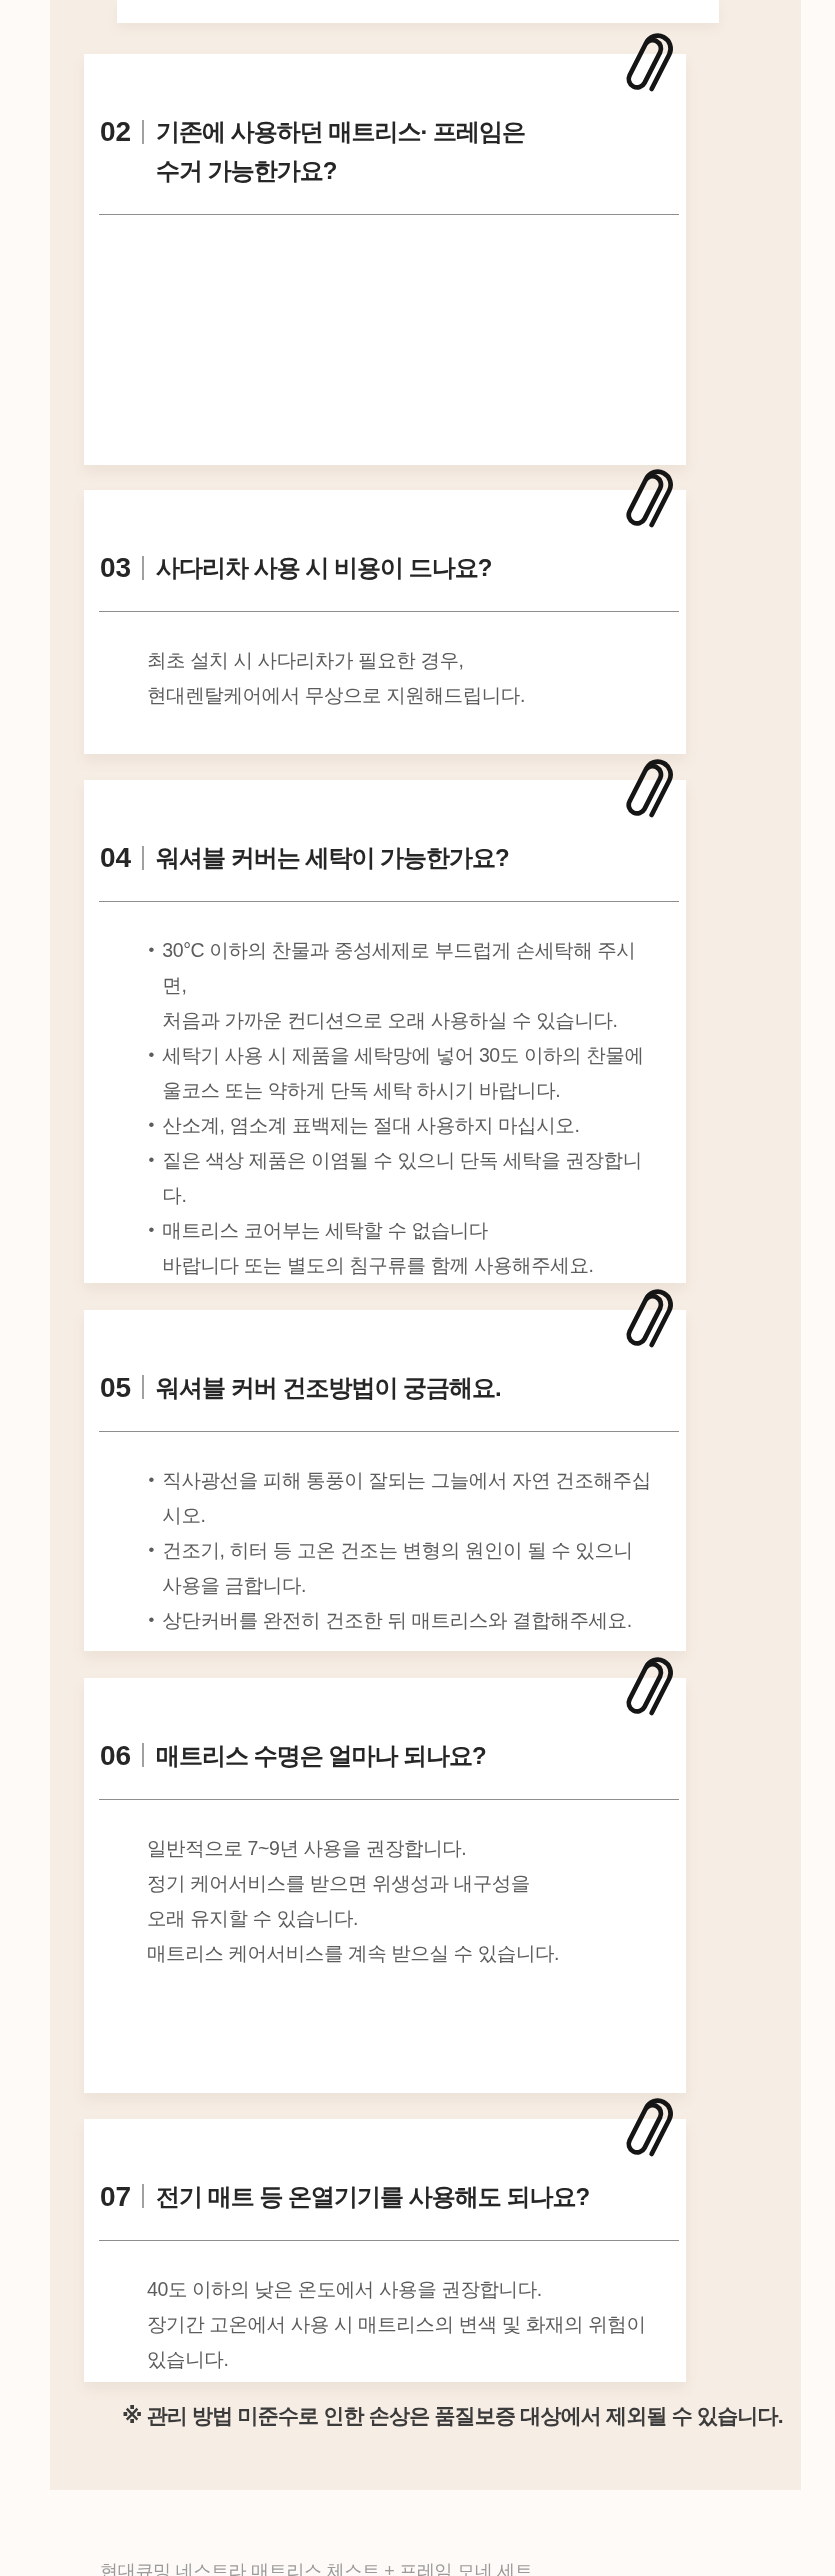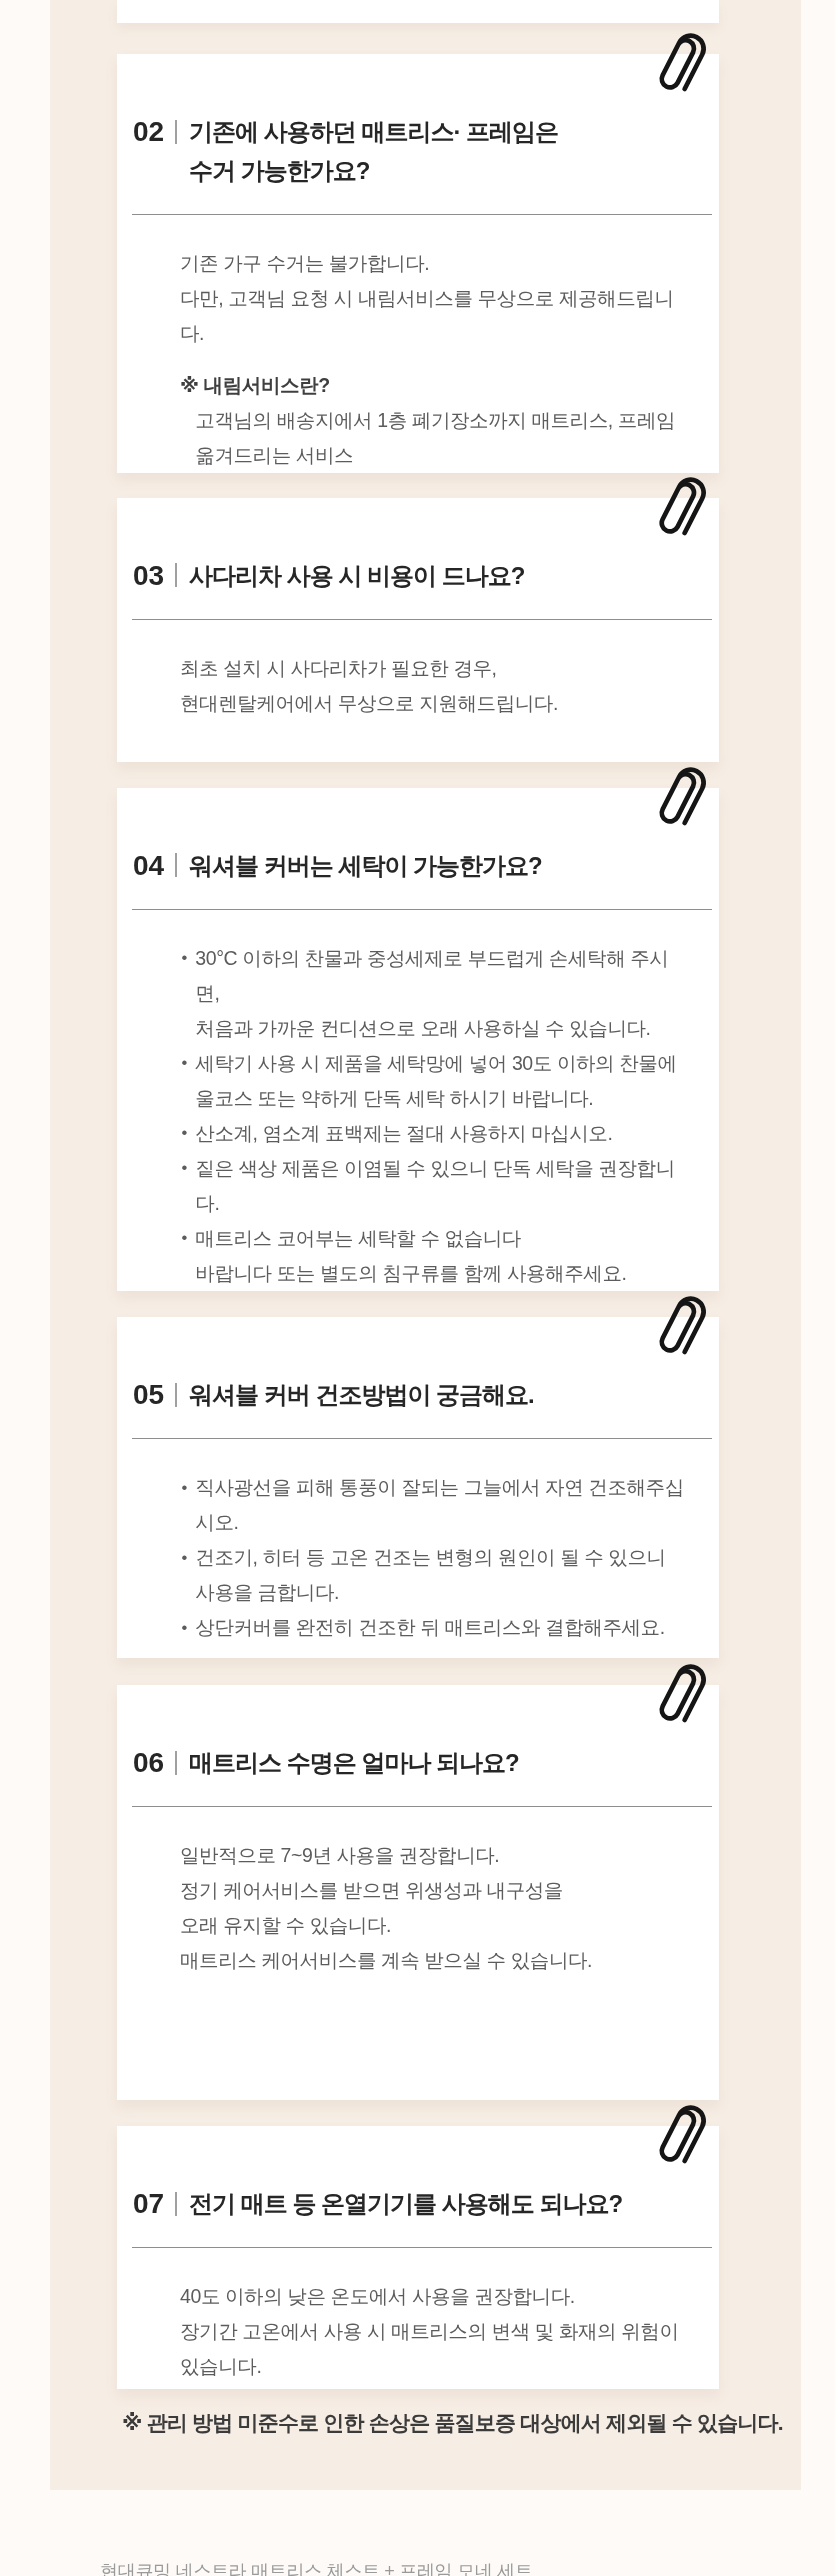--- a/index.html
+++ b/index.html
@@ -21,21 +21,21 @@
   }
   .partial-card {
     margin-left: 67px;
     width: 602px;
     height: 23px;
     background: var(--card_bg, #fff);
     box-shadow: 0 5.6px 11px rgba(140,110,90,.08);
   }
   .card {
     position: relative;
-    margin-left: 67px;
+    margin-left: 34px;
     width: 602px;
     background: var(--card_bg, #fff);
     box-sizing: border-box;
     padding: 58px 0 0 0;
     box-shadow: 0 7px 12.5px rgba(140,110,90,.09);
   }
   #cards .card:nth-of-type(1) { min-height: 411px; margin-top: 31px; }
   #cards .card:nth-of-type(2) { min-height: 264px; margin-top: 25px; }
   #cards .card:nth-of-type(3) { min-height: 478px; margin-top: 26px; }
   #cards .card:nth-of-type(4) { min-height: 341px; margin-top: 26.5px; }
@@ -137,27 +137,20 @@
         </span>
         <div class="card-head">
           <span class="num">02</span>
           <span class="vbar"></span>
           <div class="qlines">
             <div class="qline">기존에 사용하던 매트리스· 프레임은</div>
             <div class="qline">수거 가능한가요?</div>
           </div>
         </div>
         <hr class="rule">
-        <div class="card-body">
-          <div class="b-line">기존 가구 수거는 불가합니다.</div>
-          <div class="b-line">다만, 고객님 요청 시 내림서비스를 무상으로 제공해드립니다.</div>
-          <div class="b-note-head">※ 내림서비스란?</div>
-          <div class="b-sub">고객님의 배송지에서 1층 폐기장소까지 매트리스, 프레임</div>
-          <div class="b-sub">옮겨드리는 서비스</div>
-        </div>
       </section>
       <section class="card">
         <span class="clip">
           <svg viewBox="0 0 30 52" xmlns="http://www.w3.org/2000/svg">
             <path d="M9.5 13.5 a5.5 5.5 0 0 1 11 0 V36 a5.5 5.5 0 0 1 -11 0 V12 a8.5 8.5 0 0 1 17 0 v25.5" fill="none" stroke="currentColor" stroke-width="3.1" stroke-linecap="round" stroke-linejoin="round"></path>
           </svg>
         </span>
         <div class="card-head">
           <span class="num">03</span>
           <span class="vbar"></span>

